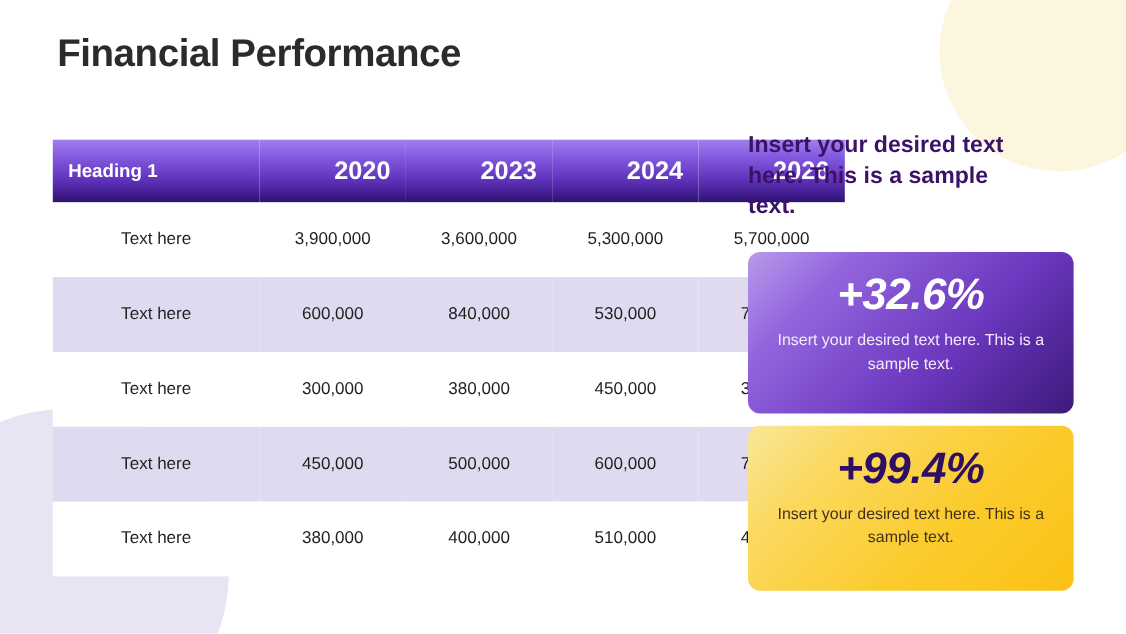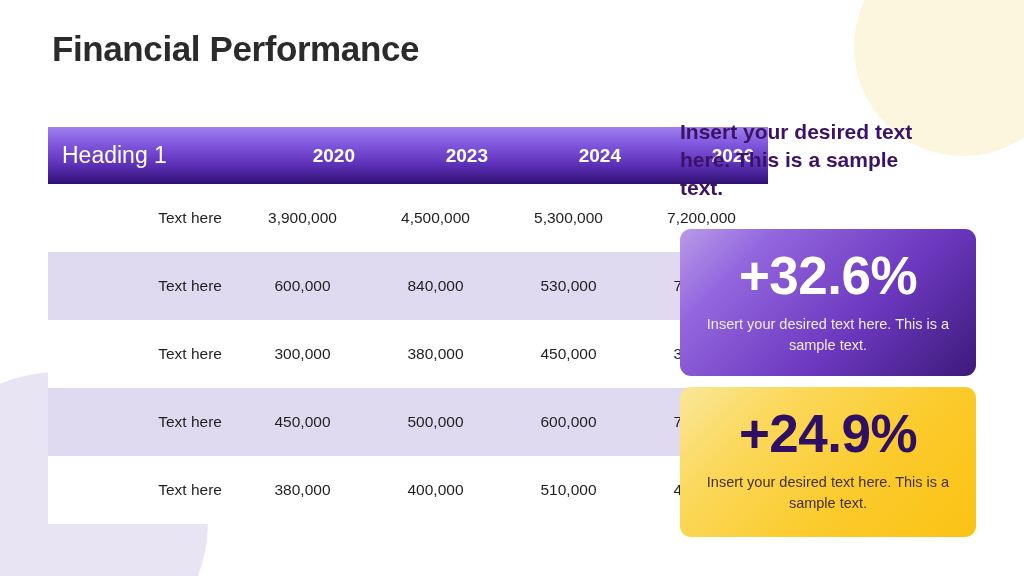--- a/index.html
+++ b/index.html
@@ -70,46 +70,46 @@
     width: 580px;
     table-layout: fixed;
   }
   table.fin-table thead tr {
     background: linear-gradient(to bottom, #9E80EC 0%, #8259DF 28%, #5B2FB5 68%, #2E1070 100%);
   }
   table.fin-table thead th {
     height: 57px;
     padding: 0 14px;
     color: #FFFFFF;
-    font-size: 19px;
+    font-size: 23px;
     font-weight: bold;
     vertical-align: middle;
     border: none;
   }
   table.fin-table thead th.col-label {
     text-align: left;
-    font-weight: normal;
-    font-size: 23px;
+    font-weight: bold;
+    font-size: 17px;
     width: 160px;
   }
   table.fin-table thead th.col-year {
     text-align: right;
     width: 105px;
   }
 
   table.fin-table tbody td {
     height: 68px;
     padding: 0 14px;
     font-size: 15.5px;
     color: #1F1F1F;
     vertical-align: middle;
     border: none;
   }
   table.fin-table tbody td.cell-label {
-    text-align: right;
+    text-align: center;
   }
   table.fin-table tbody td.cell-value {
     text-align: center;
   }
   table.fin-table tbody tr.row-odd  { background: #FFFFFF; }
   table.fin-table tbody tr.row-even { background: #DFDAF0; }
 
   
   .right-col {
     position: absolute;
@@ -140,25 +140,26 @@
     top: 111px;
     height: 147px;
     background: linear-gradient(135deg, #B89BE9 0%, #9366DE 22%, #6B37BE 62%, #3D1A7A 100%);
   }
   .stat-card.yellow {
     top: 269px;
     height: 150px;
     background: linear-gradient(135deg, #F9E79A 0%, #FBD95E 25%, #FBCB2C 62%, #FCC214 100%);
   }
   .stat-value {
-    font-size: 53px;
+    font-size: 40px;
     font-weight: bold;
     line-height: 1.08;
     margin: 0 0 10px 0;
     letter-spacing: -0.5px;
+    font-style: italic;
   }
   .stat-card.purple .stat-value { color: #FFFFFF; }
   .stat-card.yellow .stat-value { color: #2E0F63; }
 
   .stat-desc {
     font-size: 14.5px;
     line-height: 1.45;
     margin: 0;
   }
   .stat-card.purple .stat-desc { color: #F2EBFC; }
@@ -182,23 +183,23 @@
           <th class="col-year">2020</th>
           <th class="col-year">2023</th>
           <th class="col-year">2024</th>
           <th class="col-year">2026</th>
         </tr>
       </thead>
       <tbody>
         <tr class="row-odd">
           <td class="cell-label">Text here</td>
           <td class="cell-value">3,900,000</td>
-          <td class="cell-value">4,500,000</td>
+          <td class="cell-value">3,600,000</td>
           <td class="cell-value">5,300,000</td>
-          <td class="cell-value">7,200,000</td>
+          <td class="cell-value">5,700,000</td>
         </tr>
         <tr class="row-even">
           <td class="cell-label">Text here</td>
           <td class="cell-value">600,000</td>
           <td class="cell-value">840,000</td>
           <td class="cell-value">530,000</td>
           <td class="cell-value">780,000</td>
         </tr>
         <tr class="row-odd">
           <td class="cell-label">Text here</td>
@@ -227,18 +228,18 @@
 
   <div class="right-col">
     <p class="side-heading">Insert your desired text here. This is a sample text.</p>
 
     <div class="stat-card purple">
       <div class="stat-value">+32.6%</div>
       <p class="stat-desc">Insert your desired text here. This is a sample text.</p>
     </div>
 
     <div class="stat-card yellow">
-      <div class="stat-value">+24.9%</div>
+      <div class="stat-value">+99.4%</div>
       <p class="stat-desc">Insert your desired text here. This is a sample text.</p>
     </div>
   </div>
 
 </div>
 
 </body></html>

